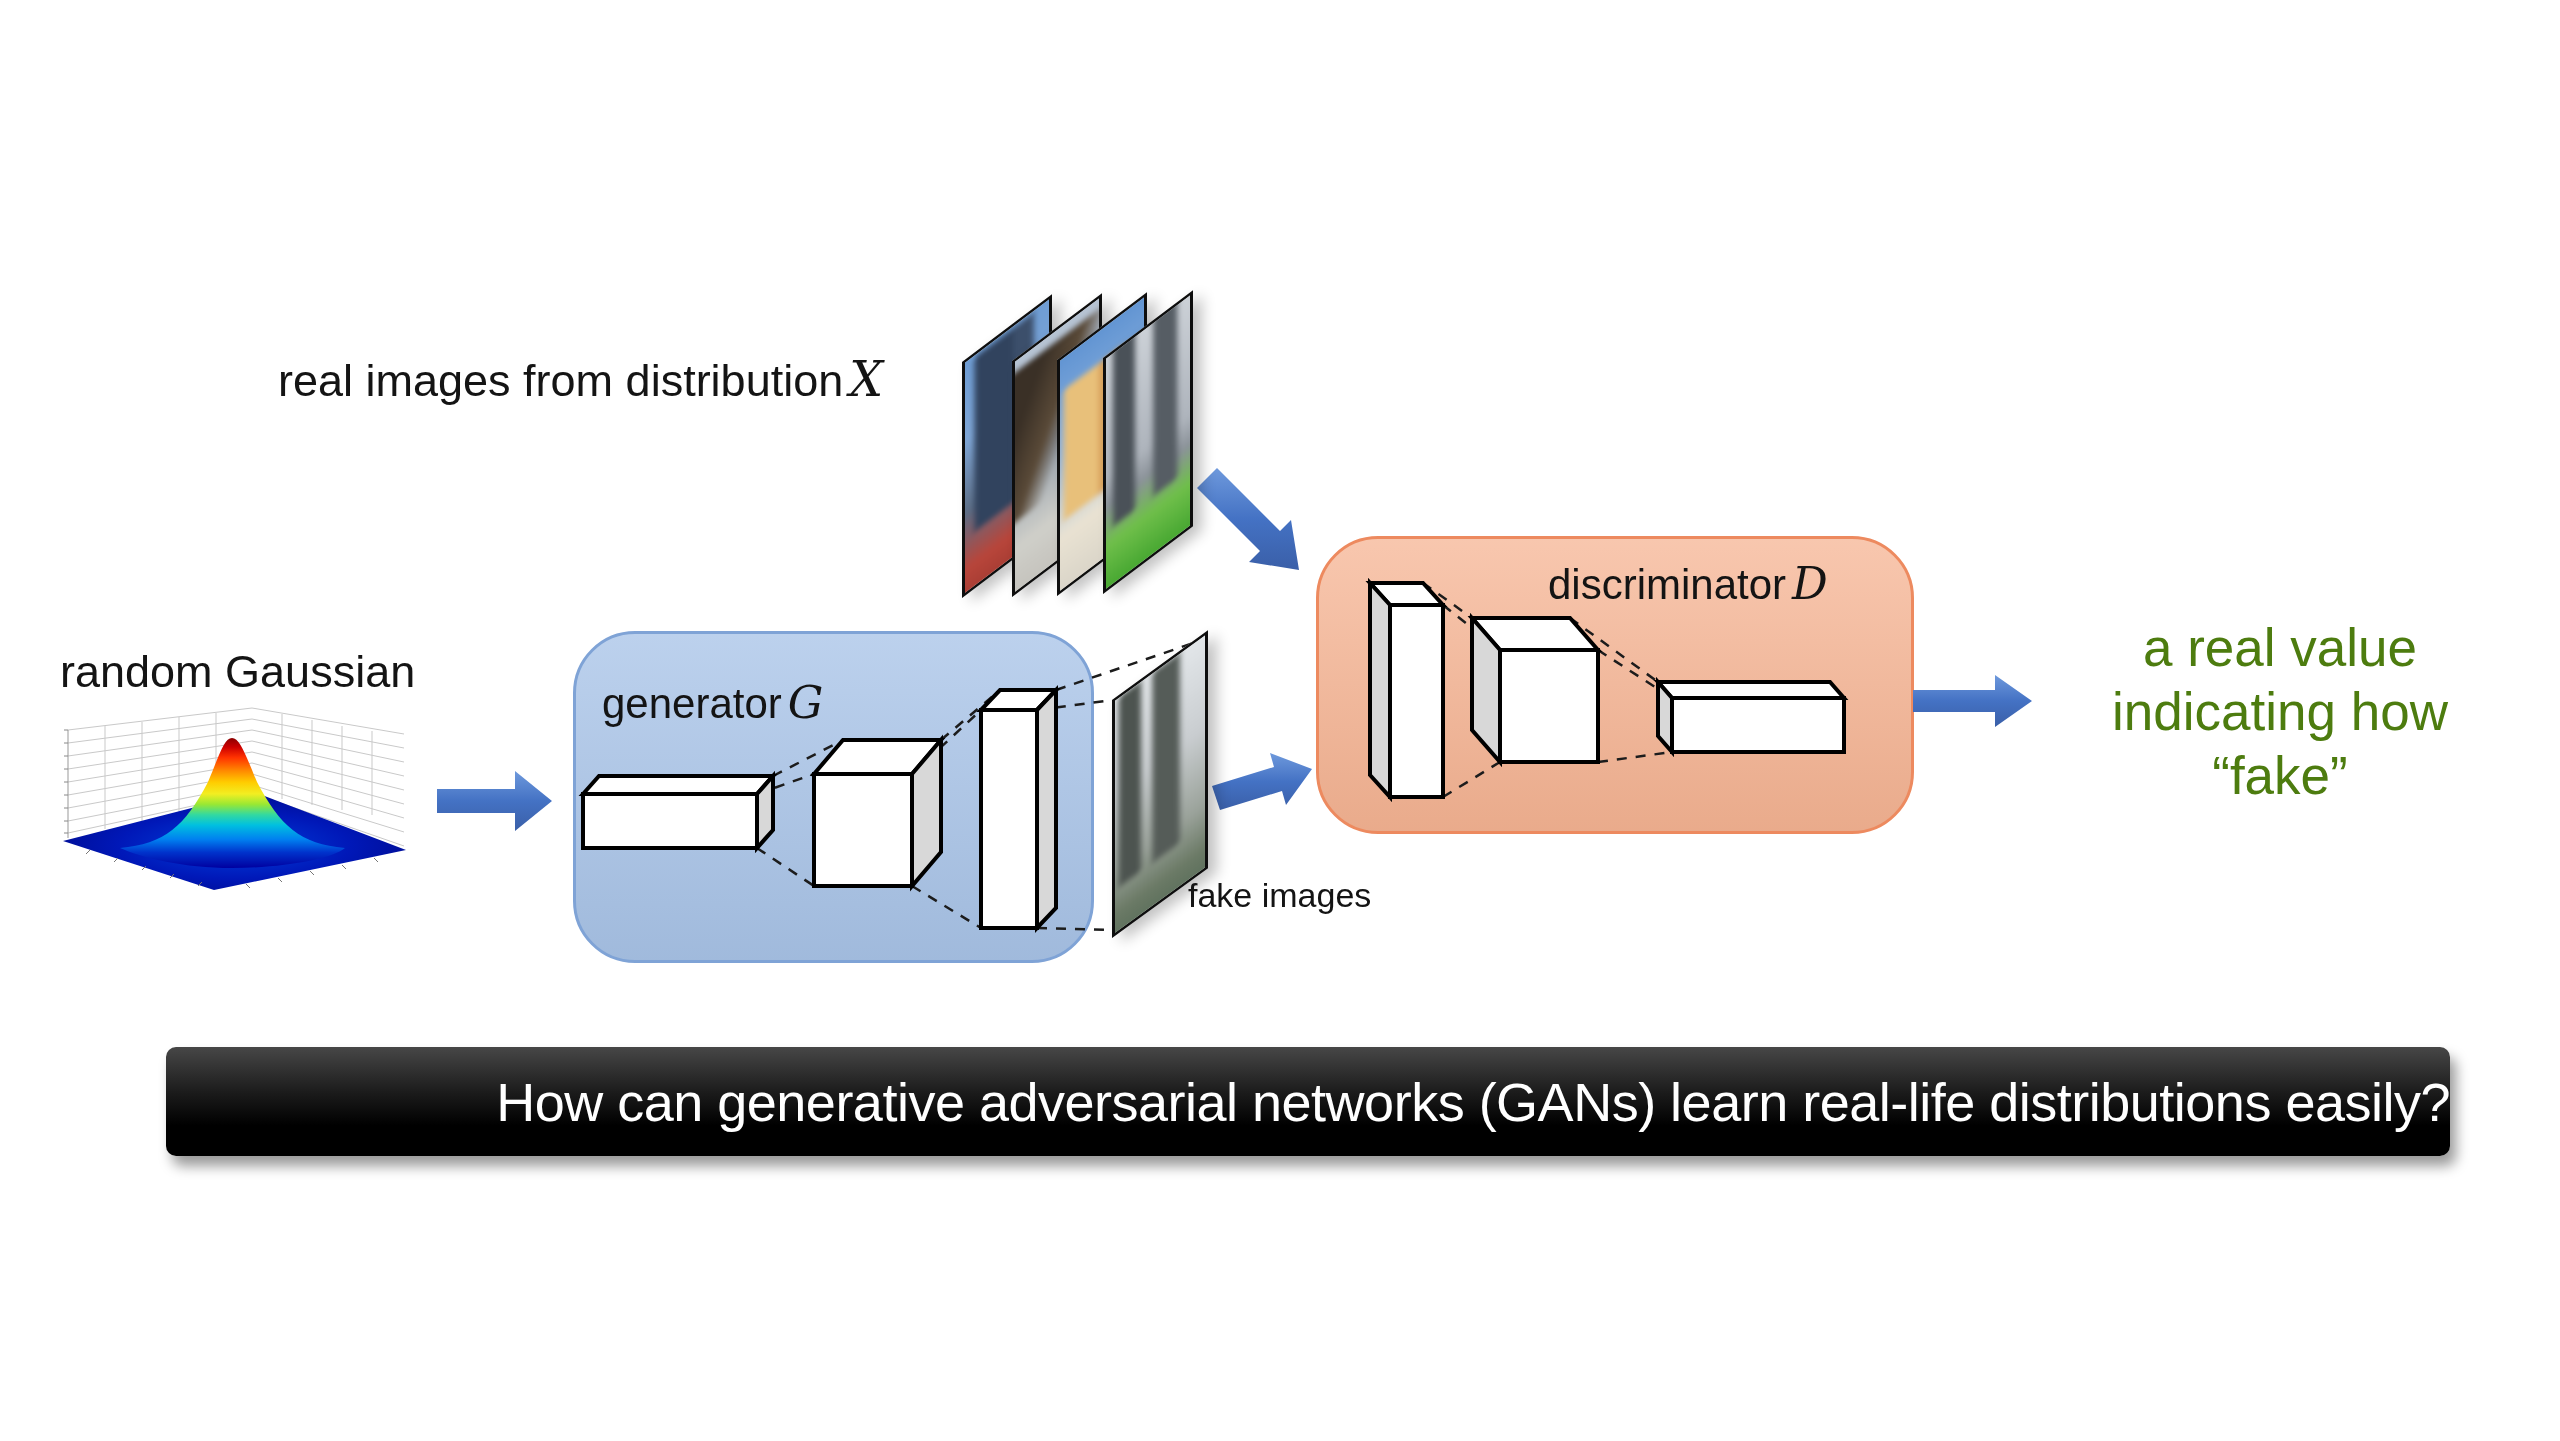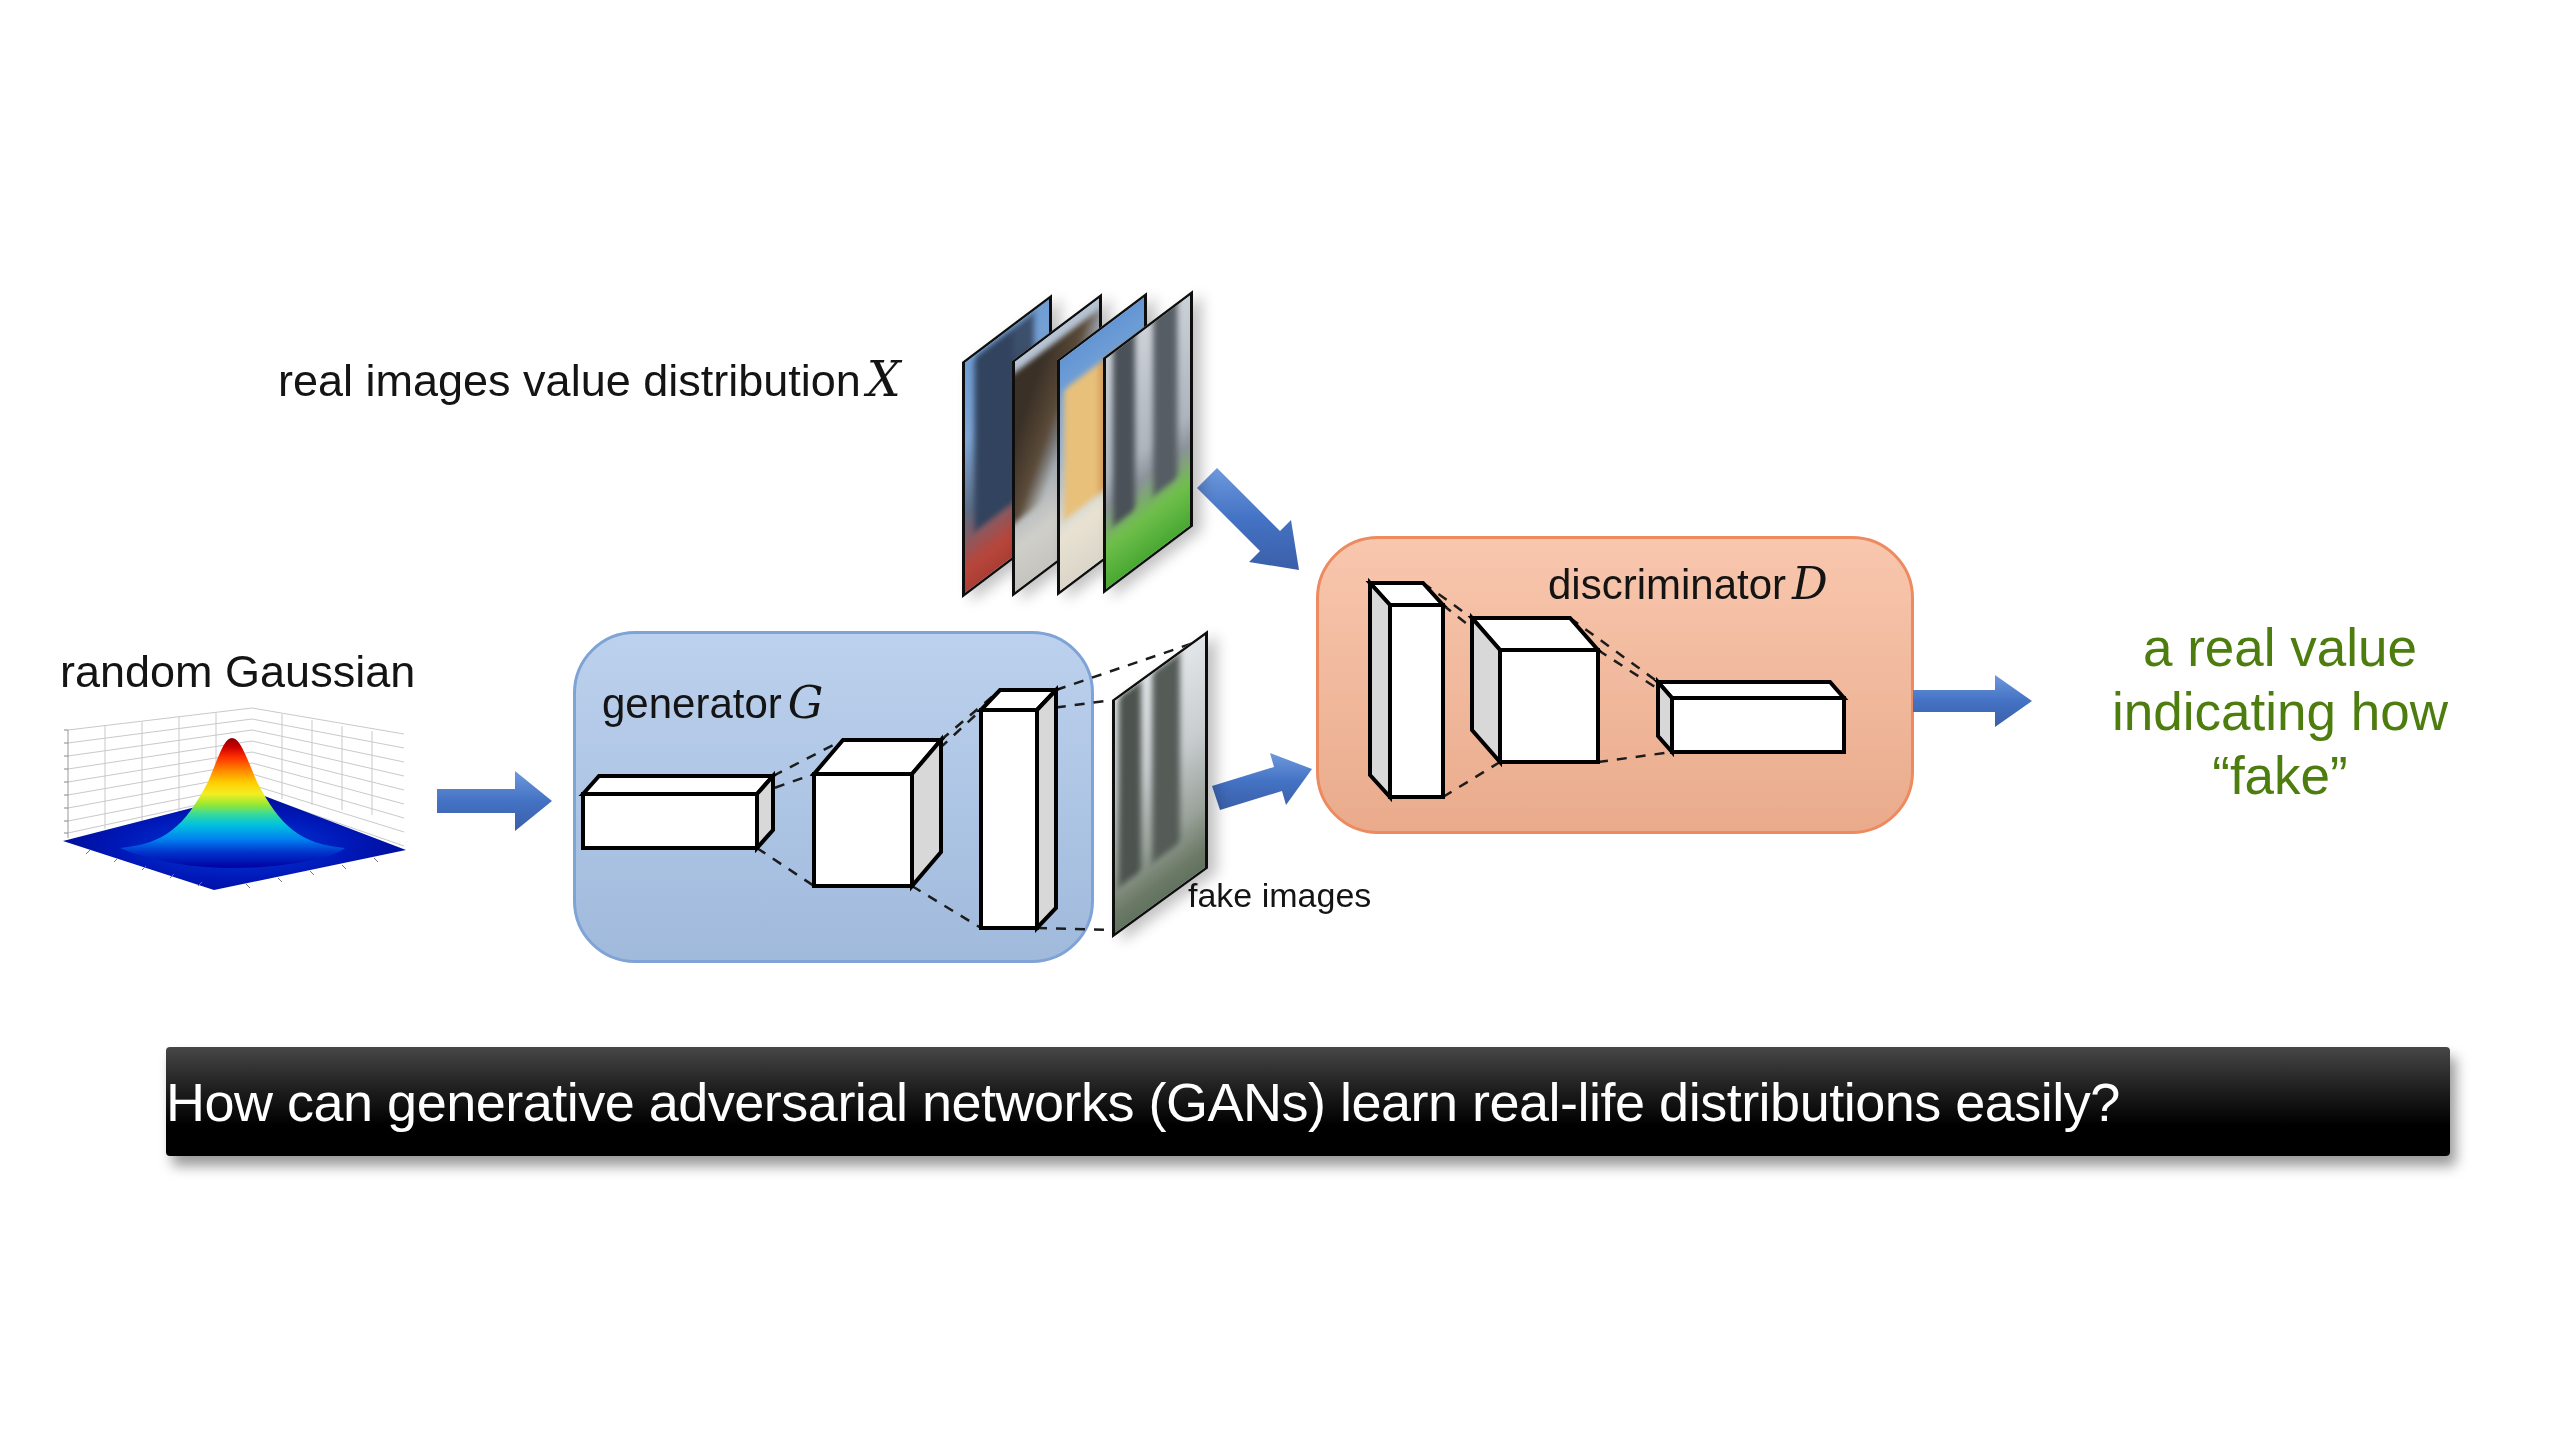--- a/index.html
+++ b/index.html
@@ -53,24 +53,24 @@
   #fake-images-label{left:1188px;top:876px;font-size:34px;}
 
   #output-text{position:absolute;left:2040px;top:616px;width:480px;text-align:center;
     font-size:53px;line-height:64px;color:#4d7c0f;z-index:10;}
   #output-text span{display:block;}
 
   
   #gaussian-plot{position:absolute;left:50px;top:698px;width:360px;height:205px;z-index:2;}
 
   
-  #question-banner{position:absolute;left:166px;top:1047px;width:2284px;height:109px;border-radius:4px;
+  #question-banner{position:absolute;left:166px;top:1047px;width:2284px;height:109px;border-radius:10px;
     background:linear-gradient(180deg,#474747 0%,#1b1b1b 42%,#000 72%);
     box-shadow:6px 10px 13px rgba(0,0,0,.40);
-    display:flex;align-items:center;justify-content:flex-start;z-index:12;}
+    display:flex;align-items:center;justify-content:flex-end;z-index:12;}
   #question-banner .q{color:var(--banner-text,#fff);font-size:54px;letter-spacing:-.5px;white-space:nowrap;}
 </style>
 </head>
 <body>
 
 <div id="canvas">
 
   <div id="generator-box"></div>
   <div id="discriminator-box"></div>
 
@@ -186,21 +186,21 @@
     <div class="photo" id="photo-4">
         <div class="ph-img"></div>
       </div>
   </div>
 
   <div class="photo" id="fake-photo">
       <div class="ph-img"></div>
     </div>
 
   <div class="label" id="real-images-label">
-    <span>real images value distribution</span><span class="mvar">X</span>
+    <span>real images from distribution</span><span class="mvar">X</span>
   </div>
   <div class="label" id="random-gaussian-label">random Gaussian</div>
   <div class="label" id="generator-label">
     <span>generator</span><span class="mvar">G</span>
   </div>
   <div class="label" id="discriminator-label">
     <span>discriminator</span><span class="mvar">D</span>
   </div>
   <div class="label" id="fake-images-label">fake images</div>
 

